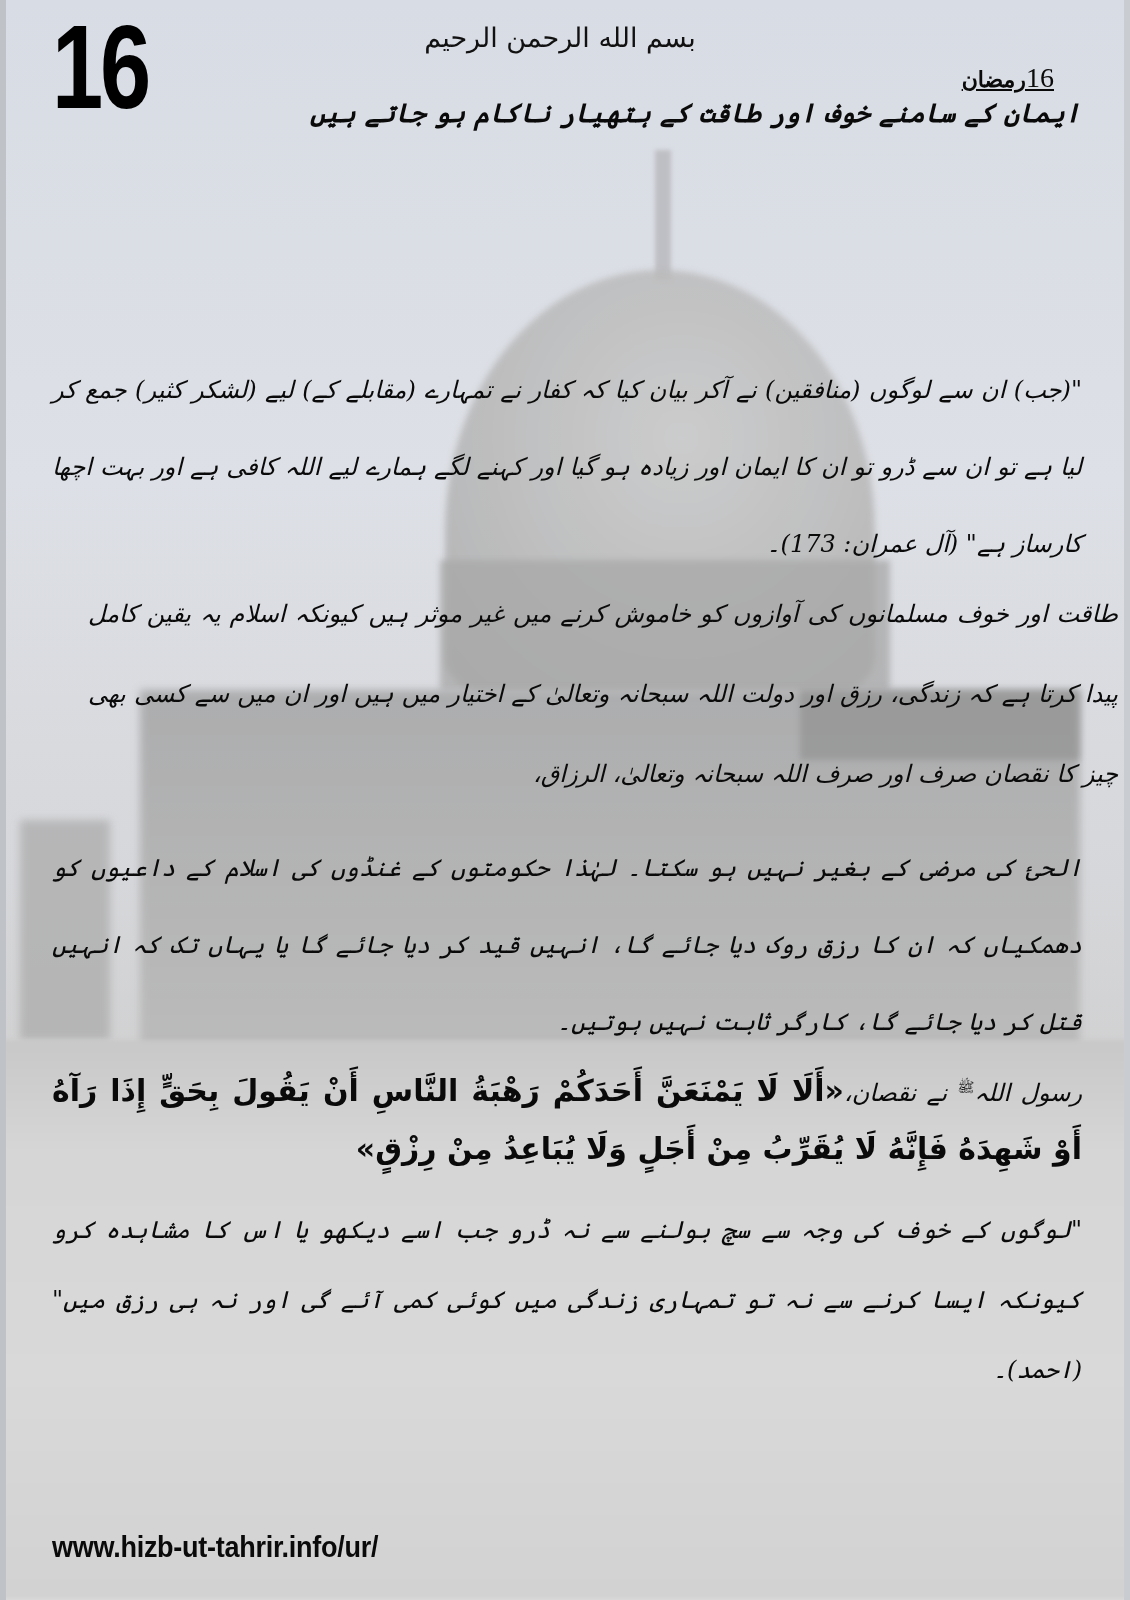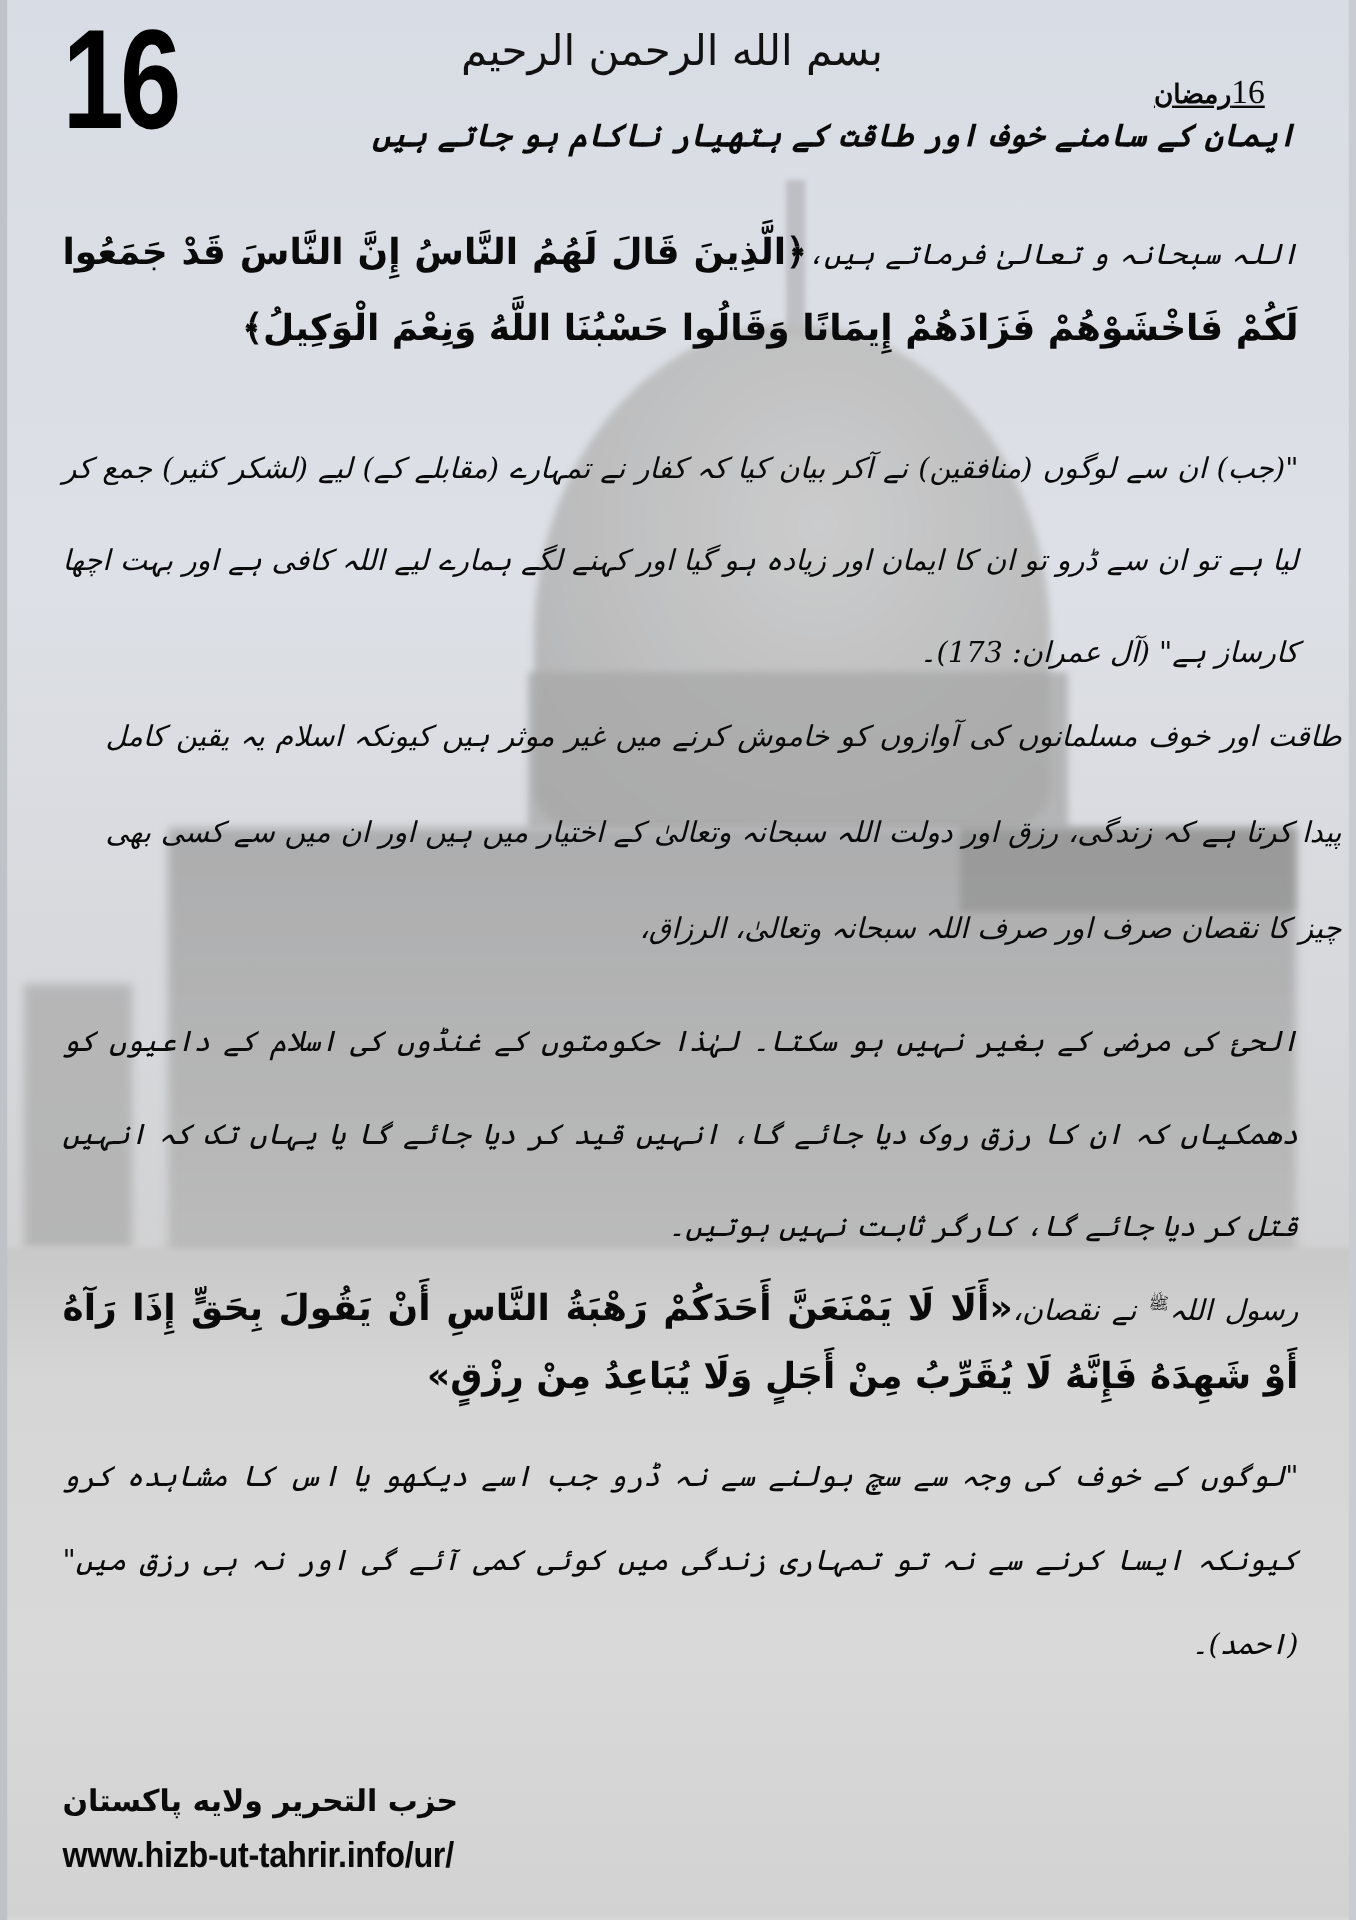--- a/index.html
+++ b/index.html
@@ -60,21 +60,21 @@
     .big-number {
       position: absolute; left: 52px; top: 8px;
       font-family: "Liberation Sans", sans-serif;
       font-weight: 700; font-size: 118px; line-height: 1;
       letter-spacing: -4px; transform: scaleX(.78); transform-origin: left top;
       color: #000;
     }
     .bismillah {
       position: absolute; left: 380px; top: 22px; width: 360px;
       text-align: center; direction: rtl;
-      font-family: "DejaVu Serif", serif; font-size: 35px; color: #111;
+      font-family: "DejaVu Serif", serif; font-size: 27px; color: #111;
     }
     .date-label {
       position: absolute; right: 76px; top: 62px; direction: rtl;
       font-family: "DejaVu Serif", serif; font-size: 22px; font-weight: 700; text-decoration: underline;
     }
     .date-label .num { font-family: "Liberation Serif", serif; font-size: 28px; font-weight: 400; }
     .title {
       position: absolute; left: 190px; top: 98px; width: 890px;
       direction: rtl; text-align: right;
       font-family: "DejaVu Serif", serif; font-size: 26px; font-weight: 700;
@@ -126,33 +126,29 @@
 </div>
 
 <div class="content">
   <div class="big-number">16</div>
   <div class="bismillah">بسم الله الرحمن الرحيم</div>
   <div class="date-label">
     <span class="num">16</span><span>رمضان</span>
   </div>
   <div class="title">ایمان کے سامنے خوف اور طاقت کے ہتھیار ناکام ہو جاتے ہیں</div>
 
-  <div class="para ayah-block">
-    <span>اللہ سبحانہ و تعالیٰ فرماتے ہیں،</span><span class="arabic">﴿</span><span class="arabic">الَّذِينَ قَالَ لَهُمُ النَّاسُ إِنَّ النَّاسَ قَدْ جَمَعُوا لَكُمْ فَاخْشَوْهُمْ فَزَادَهُمْ إِيمَانًا وَقَالُوا حَسْبُنَا اللَّهُ وَنِعْمَ الْوَكِيلُ</span><span class="arabic">﴾</span>
-  </div>
 
   <div class="para trans-1">"(جب) ان سے لوگوں (منافقین) نے آکر بیان کیا کہ کفار نے تمہارے (مقابلے کے) لیے (لشکر کثیر) جمع کر لیا ہے تو ان سے ڈرو تو ان کا ایمان اور زیادہ ہو گیا اور کہنے لگے ہمارے لیے اللہ کافی ہے اور بہت اچھا کارساز ہے" (آل عمران: 173)۔</div>
 
   <div class="para para-2">طاقت اور خوف مسلمانوں کی آوازوں کو خاموش کرنے میں غیر موثر ہیں کیونکہ اسلام یہ یقین کامل پیدا کرتا ہے کہ زندگی، رزق اور دولت اللہ سبحانہ وتعالیٰ کے اختیار میں ہیں اور ان میں سے کسی بھی چیز کا نقصان صرف اور صرف اللہ سبحانہ وتعالیٰ، الرزاق،</div>
 
   <div class="para para-3">الحئ کی مرضی کے بغیر نہیں ہو سکتا۔ لہٰذا حکومتوں کے غنڈوں کی اسلام کے داعیوں کو دھمکیاں کہ ان کا رزق روک دیا جائے گا، انہیں قید کر دیا جائے گا یا یہاں تک کہ انہیں قتل کر دیا جائے گا، کارگر ثابت نہیں ہوتیں۔</div>
 
   <div class="para hadith-block">
     <span>رسول اللہ</span><span class="sallallahu">ﷺ</span>
     <span>نے نقصان،</span><span class="quote-ar">«</span><span class="quote-ar">أَلَا لَا يَمْنَعَنَّ أَحَدَكُمْ رَهْبَةُ النَّاسِ أَنْ يَقُولَ بِحَقٍّ إِذَا رَآهُ أَوْ شَهِدَهُ فَإِنَّهُ لَا يُقَرِّبُ مِنْ أَجَلٍ وَلَا يُبَاعِدُ مِنْ رِزْقٍ</span><span class="quote-ar">»</span>
   </div>
 
   <div class="para trans-2">"لوگوں کے خوف کی وجہ سے سچ بولنے سے نہ ڈرو جب اسے دیکھو یا اس کا مشاہدہ کرو کیونکہ ایسا کرنے سے نہ تو تمہاری زندگی میں کوئی کمی آئے گی اور نہ ہی رزق میں" (احمد)۔</div>
 
 
-  <div class="org-name">حزب التحرير ولايه پاکستان</div>
   <div class="website">www.hizb-ut-tahrir.info/ur/</div>
 </div>
 
 </body></html>

